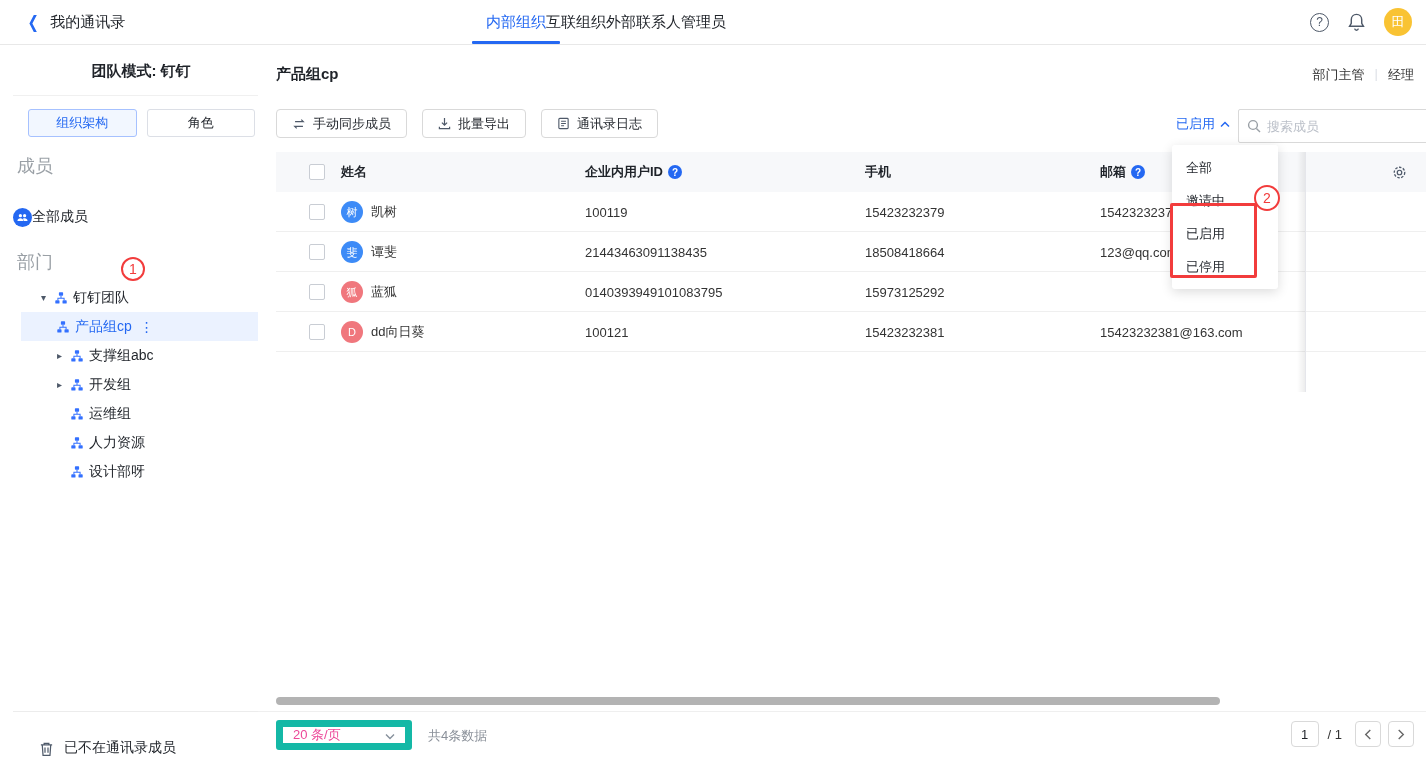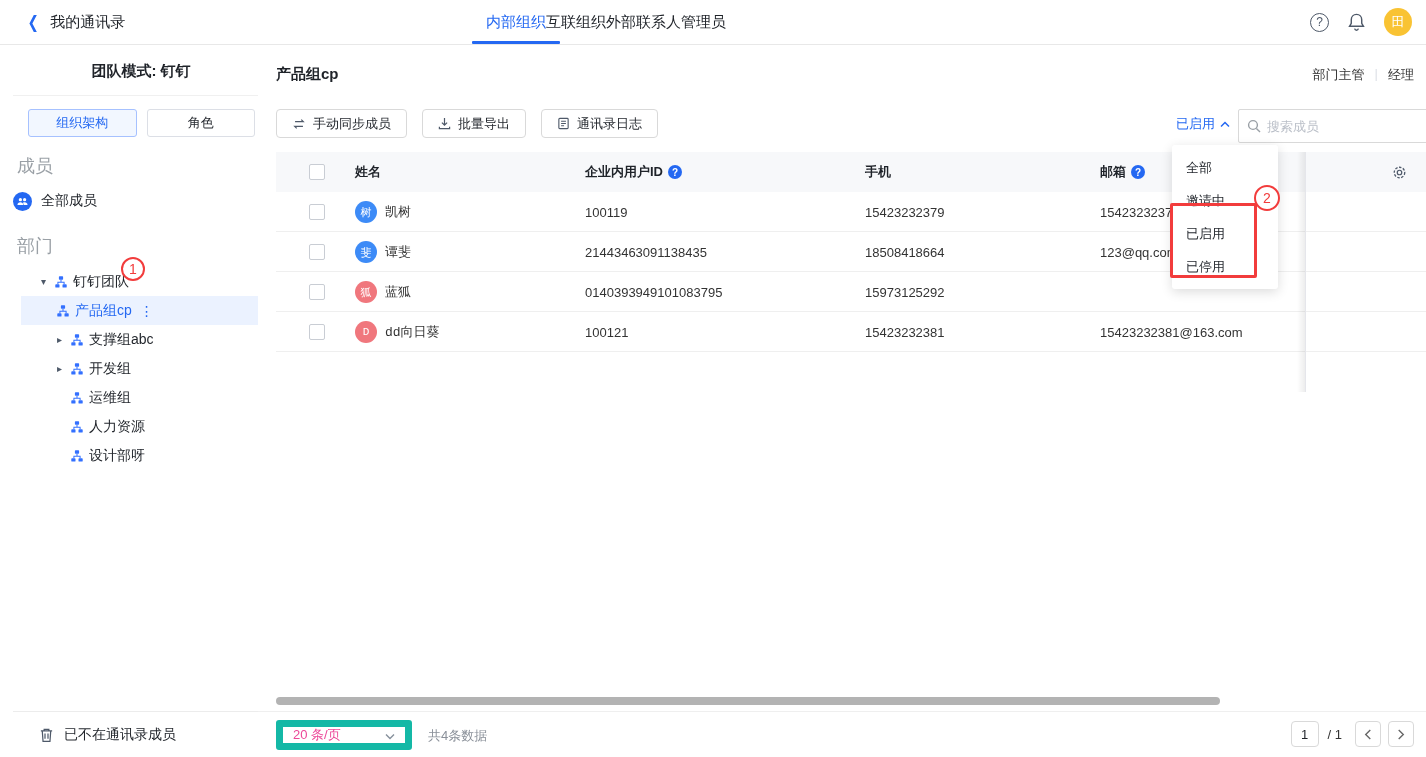--- a/index.html
+++ b/index.html
@@ -28,37 +28,37 @@
   
   .sidebar { position:absolute; left:13px; top:45px; width:257px; bottom:0;
     border-right:1px solid #e8e8e8; background:#fff; }
   .team-mode { height:51px; line-height:51px; text-align:center; font-size:15px; font-weight:bold;
     border-bottom:1px solid #f0f0f0; }
   .view-toggle { display:flex; gap:10px; margin:13px 14px 0 15px; }
   .vbtn { flex:1; height:28px; line-height:26px; text-align:center; font-size:13px;
     border:1px solid #dcdfe6; border-radius:3px; background:#fff; color:#1f2329; cursor:pointer; }
   .vbtn.active { border-color:#a6c1ff; background:#f2f7ff; color:var(--accent,#2468f2); }
   .side-label { margin:17px 0 0 4px; font-size:18px; color:#9aa0a6; }
-  .all-members { margin-top:7px; height:32px; display:flex; align-items:center; gap:9px;
+  .all-members { margin-top:23px; height:32px; display:flex; align-items:center; 
     font-size:14px; cursor:pointer; }
   .am-icon { width:19px; height:19px; border-radius:50%; background:var(--accent,#2468f2);
     display:flex; align-items:center; justify-content:center; }
   .tree { margin-top:9px; }
   .tree-row { position:relative; height:29px; display:flex; align-items:center; font-size:14px;
     color:#1f2329; cursor:pointer; }
   .tree-row.lvl0 { padding-left:28px; }
   .tree-row.lvl1 { padding-left:44px; }
   .tree-row .caret { width:14px; font-size:10px; color:#4e5969; flex:0 0 14px; }
   .tree-row .org-ic { margin-right:6px; display:flex; color:#3370ff; }
   .tree-row.selected { background:var(--selected_bg,#ebf2ff); margin:0 8px 0 8px; }
   .tree-row.selected.lvl1 { padding-left:36px; }
   .tree-row.selected .t-label { color:var(--accent,#2468f2); }
   .kebab { margin-left:8px; color:var(--accent,#2468f2); font-size:14px; letter-spacing:0; cursor:pointer; }
   .side-footer { position:absolute; left:0; bottom:0; width:256px; height:46px;
-    border-top:1px solid #ececec; display:flex; align-items:center; gap:10px; padding-left:26px;
+    border-top:1px solid #ececec; display:flex; align-items:flex-end; gap:10px; padding-left:26px;
     font-size:14px; cursor:pointer; background:#fff; }
 
   
   .anno-circle { position:absolute; border:2px solid var(--annotation,#f23c3c); border-radius:50%;
     color:var(--annotation,#f23c3c); display:flex; align-items:center; justify-content:center;
     font-size:14px; background:transparent; z-index:60; }
   .anno-rect { position:absolute; border:3px solid var(--annotation,#f23c3c); border-radius:2px;
     z-index:55; pointer-events:none; }
 
   
@@ -77,21 +77,21 @@
   .searchbox input { border:none; outline:none; width:130px; font-size:13px;
     font-family:"Liberation Sans","DejaVu Sans",sans-serif; color:#1f2329; }
   .searchbox input::placeholder { color:#b9bec7; }
 
   
   .table { position:absolute; left:18px; top:107px; width:1150px; }
   .thead { position:relative; height:40px; background:var(--header_bg,#f7f8fa); }
   .trow { position:relative; height:40px; background:#fff; border-bottom:1px solid #efefef; }
   .cell { position:absolute; top:0; height:40px; display:flex; align-items:center; font-size:13px; color:#333; }
   .thead .cell { font-weight:bold; color:#1f2329; gap:5px; }
-  .c-cb { left:33px; } .c-name { left:79px; gap:8px;font-family:Liberation Mono, monospace; } .c-id { left:309px; }
+  .c-cb { left:33px; } .c-name { left:65px; gap:8px; } .c-id { left:309px; }
   .c-phone { left:589px; } .c-email { left:824px; } .c-gear { left:1116px; }
   .checkbox { width:16px; height:16px; border:1px solid #c9cdd4; border-radius:2px; background:#fff; cursor:pointer; }
   .qmark { width:14px; height:14px; border-radius:50%; background:var(--accent,#2468f2); color:#fff;
     font-size:10px; font-weight:bold; display:flex; align-items:center; justify-content:center; cursor:pointer; }
   .avatar { width:22px; height:22px; border-radius:50%; color:#fff; font-size:11px;
     display:flex; align-items:center; justify-content:center; }
   .fixed-div { position:absolute; left:1021px; top:0; width:8px; height:240px;
     background:linear-gradient(to left, rgba(0,0,0,.07), rgba(0,0,0,0)); pointer-events:none; }
   .fixed-line { position:absolute; left:1029px; top:0; width:1px; height:240px; background:#e5e6eb; }
   .gear { color:#4e5969; cursor:pointer; display:flex; }

